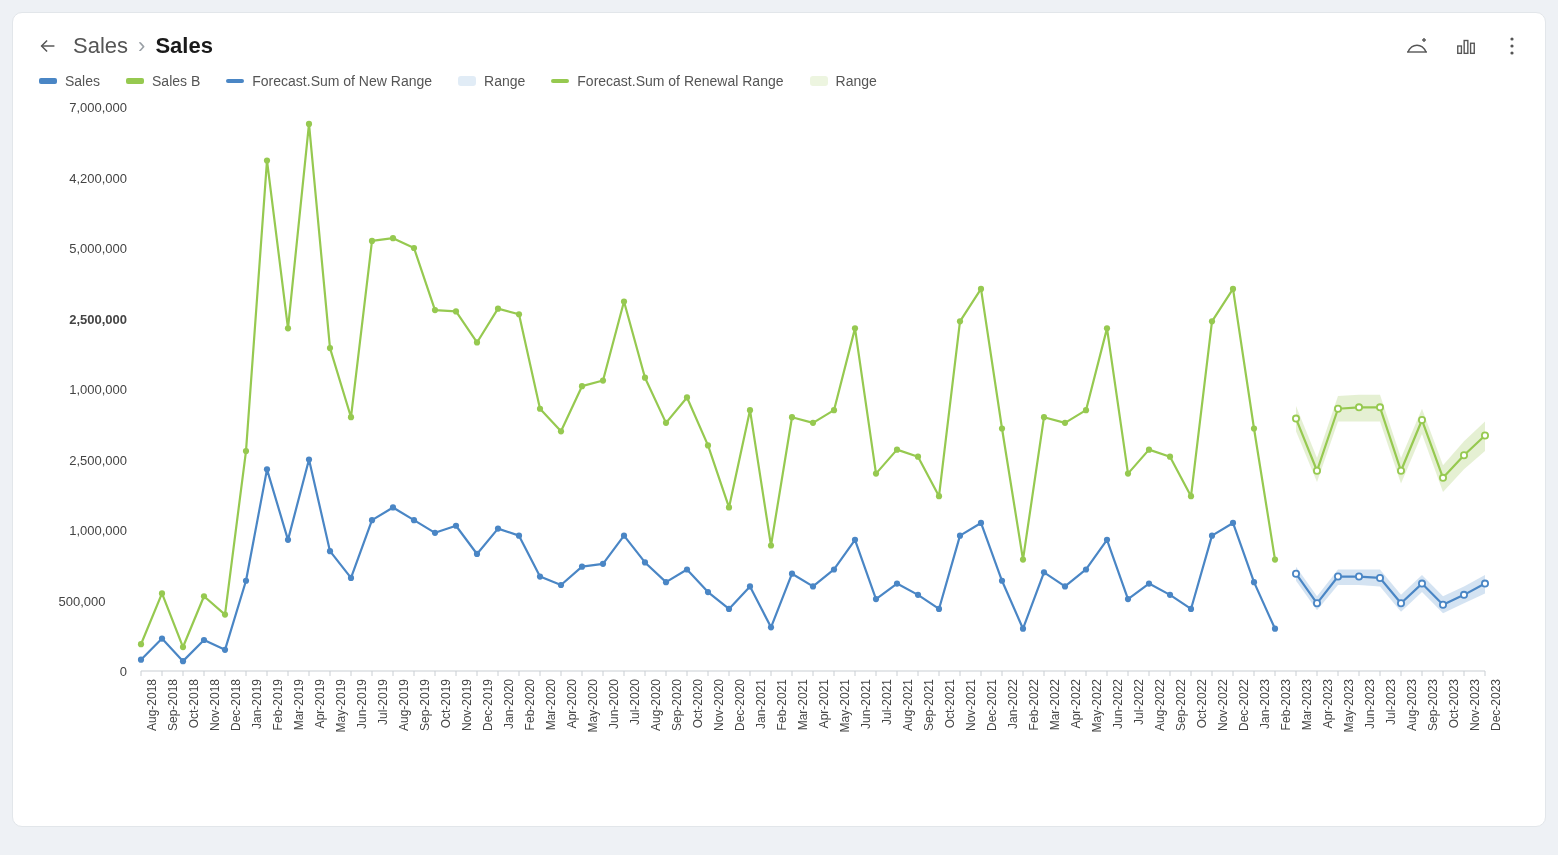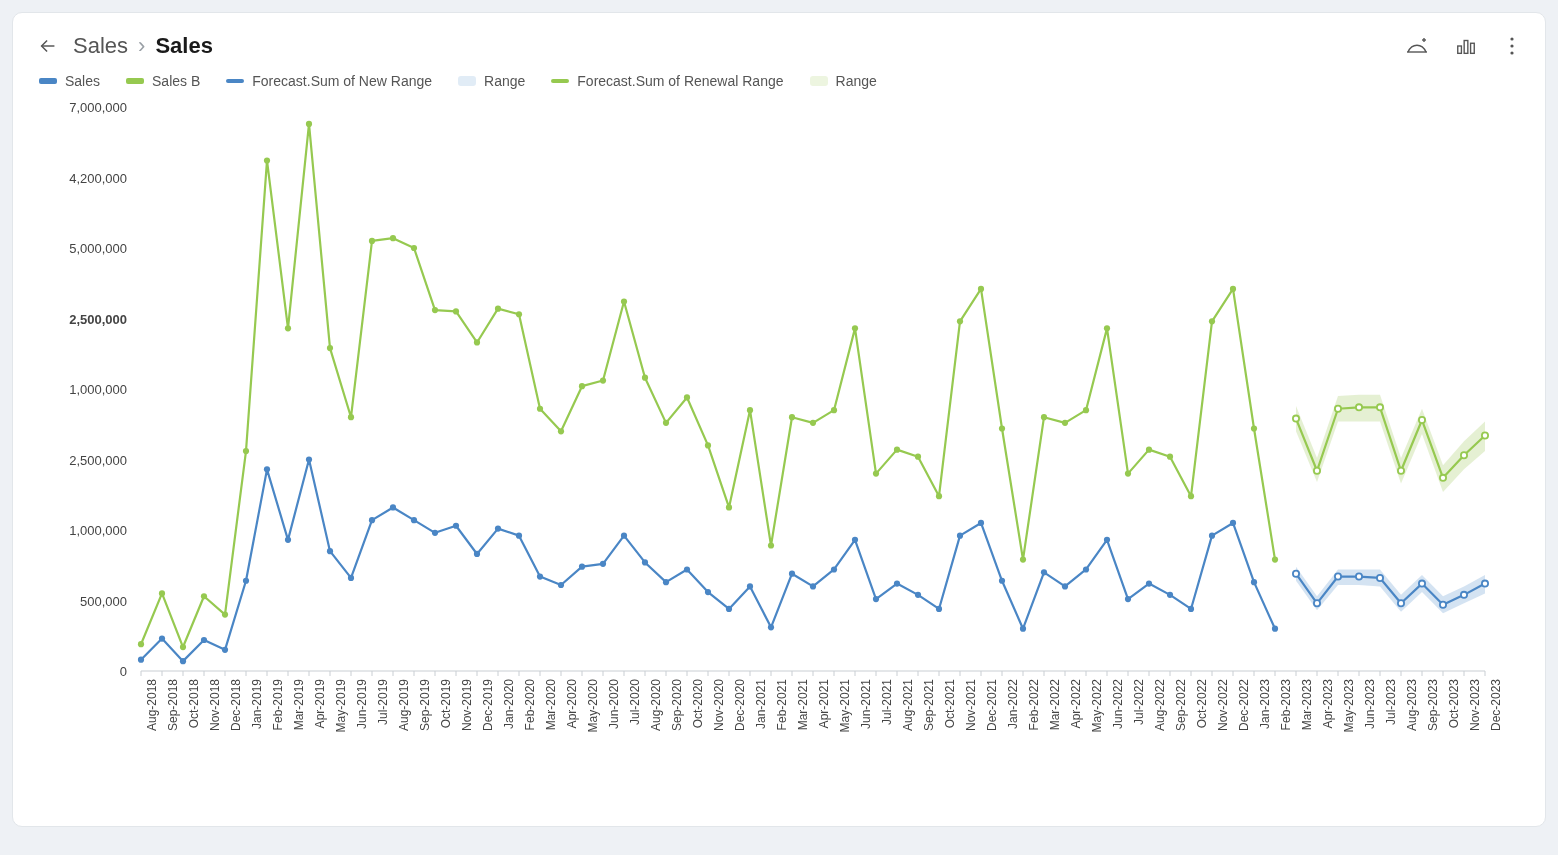--- a/index.html
+++ b/index.html
@@ -307,21 +307,21 @@
           <circle cx="1322" cy="306.33" r="3.1" fill="#fff" stroke="#96c950" stroke-width="1.8"></circle>
           <circle cx="1343" cy="306.33" r="3.1" fill="#fff" stroke="#96c950" stroke-width="1.8"></circle>
           <circle cx="1364" cy="369.78000000000003" r="3.1" fill="#fff" stroke="#96c950" stroke-width="1.8"></circle>
           <circle cx="1385" cy="319.02" r="3.1" fill="#fff" stroke="#96c950" stroke-width="1.8"></circle>
           <circle cx="1406" cy="376.83" r="3.1" fill="#fff" stroke="#96c950" stroke-width="1.8"></circle>
           <circle cx="1427" cy="354.27" r="3.1" fill="#fff" stroke="#96c950" stroke-width="1.8"></circle>
           <circle cx="1448" cy="334.53000000000003" r="3.1" fill="#fff" stroke="#96c950" stroke-width="1.8"></circle>
         </svg>
       <div id="yticks">
           <div class="ytick" style="top: 570px;">0</div>
-          <div class="ytick" style="top: 499.5px;">500,000</div>
+          <div class="ytick" style="top: 499.5px; text-align: center;">500,000</div>
           <div class="ytick" style="top: 429px;">1,000,000</div>
           <div class="ytick" style="top: 358.5px;">2,500,000</div>
           <div class="ytick" style="top: 288px;">1,000,000</div>
           <div class="ytick" style="top: 217.5px; font-weight: bold;">2,500,000</div>
           <div class="ytick" style="top: 147px;">5,000,000</div>
           <div class="ytick" style="top: 76.5px;">4,200,000</div>
           <div class="ytick" style="top: 6px;">7,000,000</div>
         </div>
       <div class="xaxis" id="xticks" style="top: 578px;">
           <div class="xtick" style="left: 4px;">Aug-2018</div>

